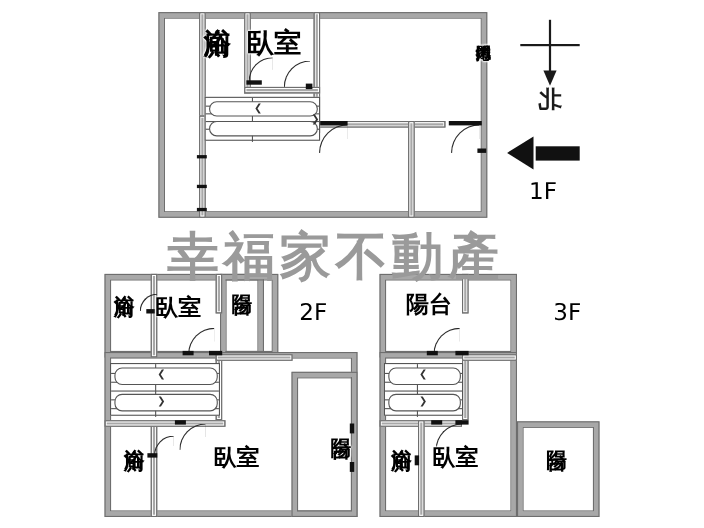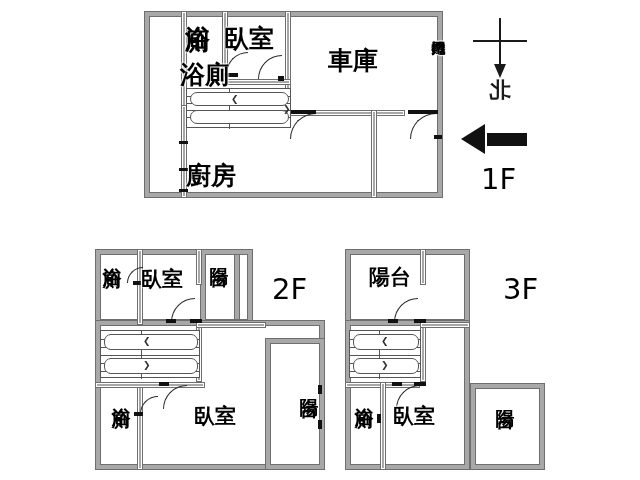--- a/index.html
+++ b/index.html
@@ -32,21 +32,21 @@
 
   
   .lbl{position:absolute;color:#000;font-weight:bold;white-space:nowrap;
        font-family:"DejaVu Sans","Liberation Sans",sans-serif;z-index:6;
        text-shadow:0 0 2px #fff,0 0 2px #fff,0 0 2px #fff,0 0 2px #fff;}
   .lbl.vert{writing-mode:vertical-rl;text-orientation:upright;letter-spacing:0px;}
   .f1-rm{font-size:25px;}
   .f23-rm{font-size:21px;}
   .small-v{font-size:18px;}
 
-  .floor-tag{position:absolute;font-size:29px;color:#000;
+  .floor-tag{position:absolute;font-size:21px;color:#000;
      font-family:"DejaVu Sans","Liberation Sans",sans-serif;z-index:6;}
 
   
   .door{position:absolute;box-sizing:border-box;border:1.6px solid #2a2a2a;
         background:transparent;}
   .door.tl{border-bottom:none;border-right:none;border-top-left-radius:100%;}
   .djamb{position:absolute;background:#111;}
 
   
   .winmark{position:absolute;background:#111;}
@@ -76,20 +76,21 @@
   .entry .shaft{position:absolute;right:0;top:9px;width:40px;height:13px;background:#111;}
   .entry .head{position:absolute;left:0;top:0;width:0;height:0;
       border-top:15px solid transparent;border-bottom:15px solid transparent;
       border-right:24px solid #111;}
 </style>
 </head>
 <body>
 
 <div id="stage">
 
+  <div class="watermark">幸福家不動產</div>
 
   <div class="wbox in" style="left:144px;top:11px;width:299px;height:187px;"></div>
 
   <div class="wall v" style="left:181px;top:11px;height:100px;"></div>
   <div class="wall v" style="left:222px;top:11px;height:74px;"></div>
   <div class="wall v" style="left:285px;top:11px;height:110px;"></div>
   <div class="wall h" style="left:222px;top:79px;width:69px;"></div>
   <div class="wall h" style="left:181px;top:105px;width:44px;"></div>
   <div class="wall h" style="left:285px;top:110px;width:120px;"></div>
   <div class="wall v" style="left:181px;top:105px;height:93px;"></div>
@@ -115,24 +116,21 @@
     <div class="tread" style="top:21px;"></div>
     <div class="tread" style="top:28px;"></div>
     <div class="spine" style="left:42px;top:0;width:1px;height:40px;"></div>
     <div class="rail" style="left:3px;top:3px;width:99px;height:14px;"></div>
     <div class="rail" style="left:3px;top:21px;width:99px;height:14px;"></div>
     <div class="arrow" style="left:44px;top:6px;">❮</div>
     <div class="arrow" style="left:96px;top:16px;">❯</div>
   </div>
 
   <div class="lbl f1-rm vert" style="left:181px;top:6px;">浴廁</div>
-  <div class="lbl f1-rm" style="left:180px;top:58px;">浴廁</div>
   <div class="lbl f1-rm" style="left:224px;top:22px;">臥室</div>
-  <div class="lbl f1-rm" style="left:328px;top:44px;">車庫</div>
-  <div class="lbl f1-rm" style="left:186px;top:159px;">廚房</div>
   <div class="lbl small-v vert" style="left:430px;top:30px;font-size:14px;">鐵捲門</div>
 
   <div class="floor-tag" style="left:481px;top:162px;">1F</div>
 
   <div class="compass" style="left:473px;top:18px;width:54px;height:86px;">
     <div class="vbar"></div>
       <div class="hbar"></div>
       <div class="head"></div>
     <div class="nlab">北</div>
   </div>

